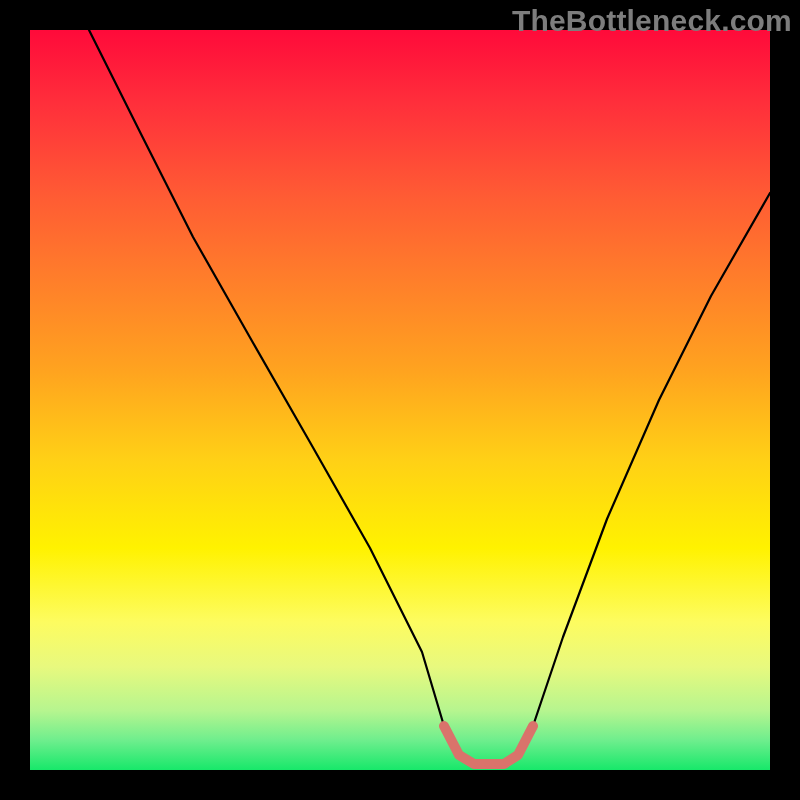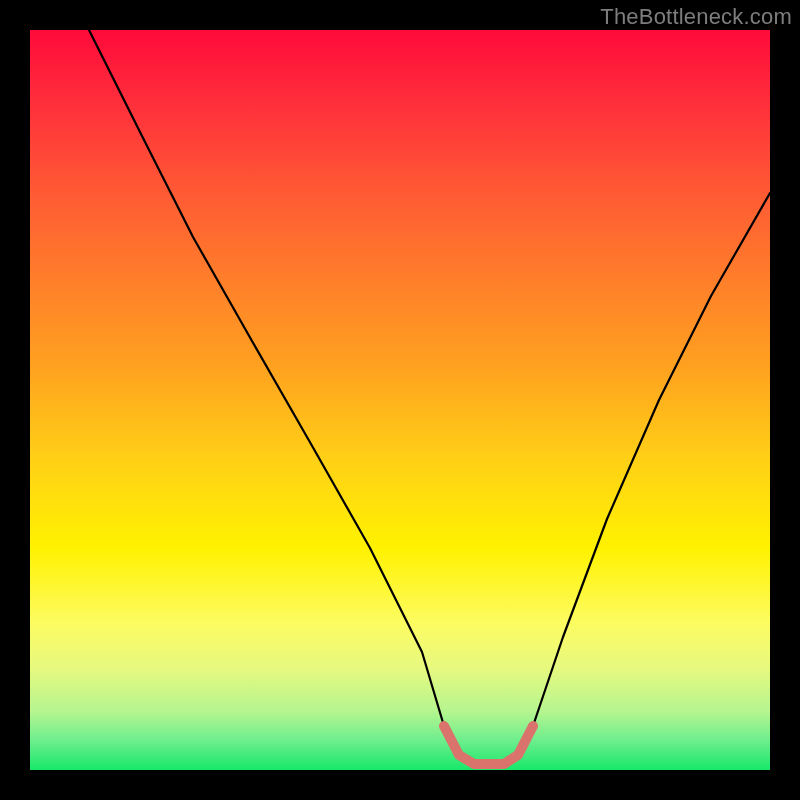--- a/index.html
+++ b/index.html
@@ -47,22 +47,22 @@
     left: 0;
     width: 740px;
     height: 740px;
     overflow: visible;
   }
   .watermark {
     position: absolute;
     top: 4px;
     right: 8px;
     color: #7d7d7d;
-    font-size: 22px;
-    font-weight: 400;
+    font-size: 30px;
+    font-weight: 700;
     letter-spacing: 0.2px;
   }
 </style>
 </head>
 <body>
 
 <div class="frame">
   <div class="plot-area">
     <svg class="curve" viewBox="0 0 740 740">
       <path d="M 59 0

